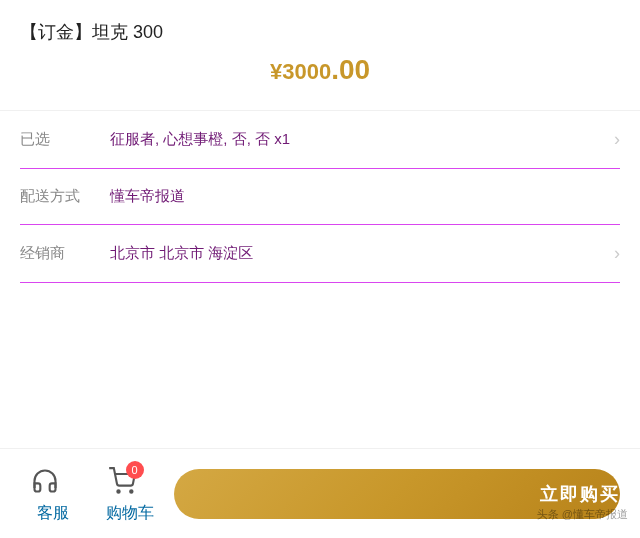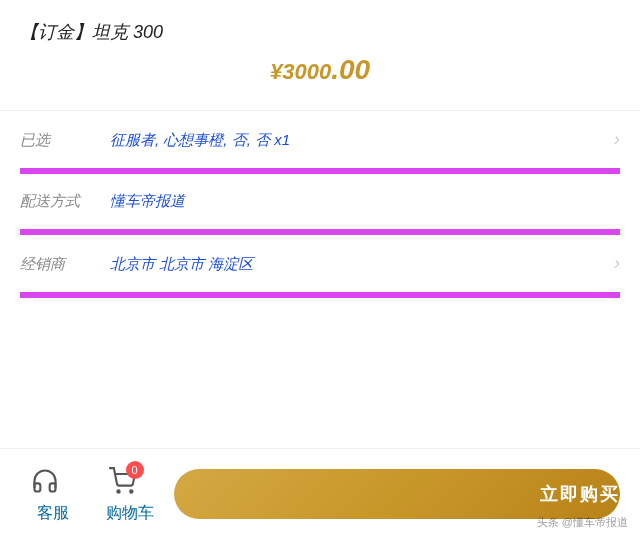--- a/index.html
+++ b/index.html
@@ -9,21 +9,20 @@
       background: #f5f5f5;
       font-family: -apple-system, 'PingFang SC', 'Microsoft YaHei', sans-serif;
       overflow: hidden;
       position: relative;
     }
 
     .main-content {
       background: #fff;
       padding: 20px 20px 8px 20px;
       height: 525px;
-      font-style: italic;
     }
 
     .product-title {
       font-size: 18px;
       color: #222;
       font-weight: normal;
       margin-bottom: 10px;
     }
 
     .price {
@@ -39,37 +38,37 @@
     }
 
     .divider {
       height: 1px;
       background: #f0f0f0;
       margin: 0 -20px;
     }
 
     .info-row {
       display: flex;
-      align-items: flex-end;
+      align-items: center;
       padding: 18px 0;
-      border-bottom: 6px solid #d946ef;
+      border-bottom: 1px solid #d946ef;
       position: relative;
     }
 
     .info-label {
       width: 90px;
       font-size: 15px;
       color: #888;
       flex-shrink: 0;
     }
 
     .info-value {
       flex: 1;
       font-size: 15px;
-      color: #1d4ed8;
+      color: #701a75;
     }
 
     .chevron {
       color: #ccc;
       font-size: 18px;
       margin-left: 8px;
     }
 
     .gray-band {
       height: 48px;
@@ -161,21 +160,21 @@
       color: #fff;
       font-size: 18px;
       font-weight: bold;
       cursor: pointer;
       letter-spacing: 2px;
       text-align: right;
     }
 
     .watermark {
       position: absolute;
-      bottom: 8px;
+      bottom: 16px;
       right: 12px;
       font-size: 11px;
       color: rgba(0,0,0,0.4);
     }
   </style>
 </head>
 <body>
 
 <div class="main-content">
   <div class="product-title">【订金】坦克 300</div>

